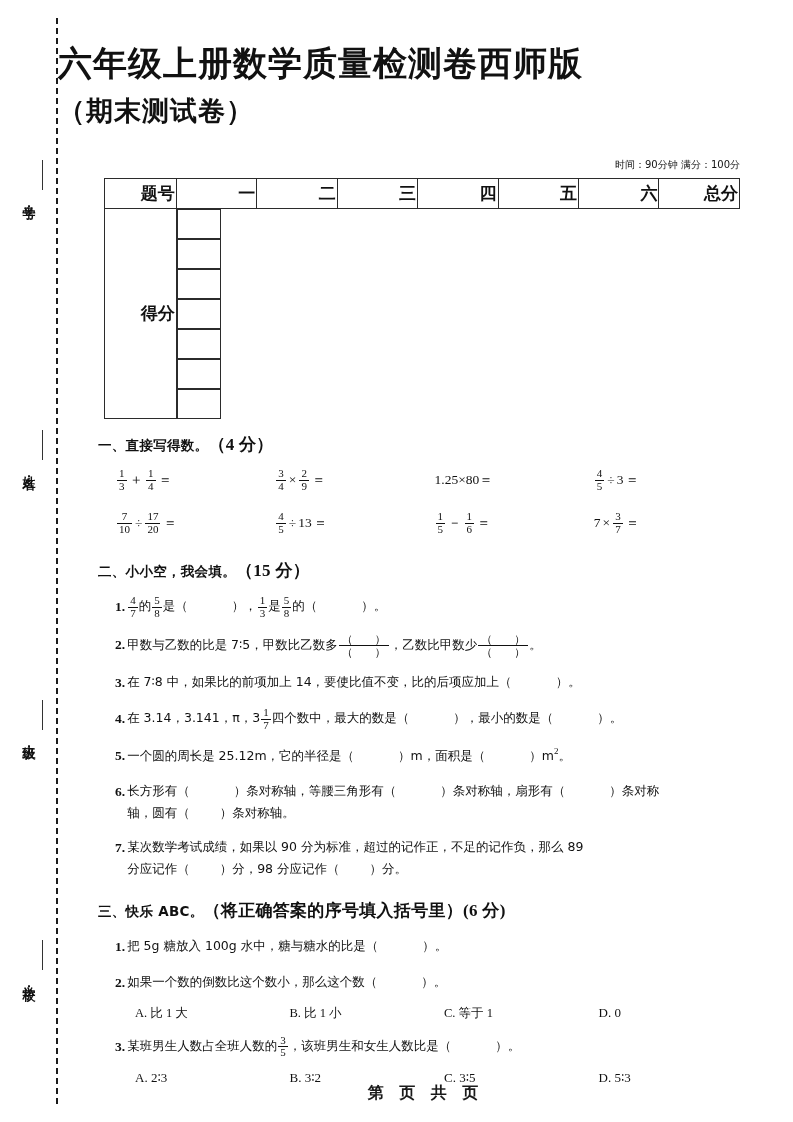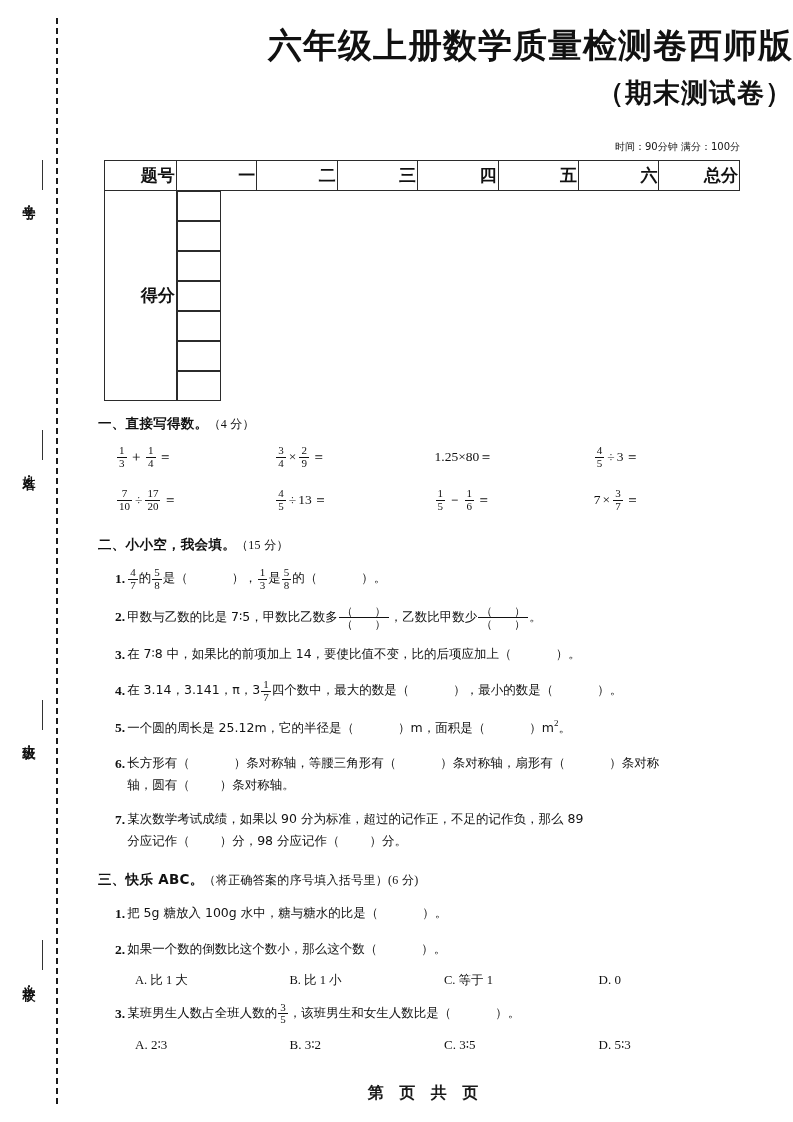--- a/index.html
+++ b/index.html
@@ -51,21 +51,21 @@
   }
 
   
   #page {
     position: absolute;
     left: 58px; top: 0;
     width: 735px; height: 1122px;
     padding: 0;
   }
 
-  #title-block { padding-top: 24px; text-align: right; }
+  #title-block { padding-top: 42px; text-align: left; }
   .title-main {
     font-family: "DejaVu Sans", sans-serif;
     font-weight: bold;
     font-size: 34px;
     letter-spacing: 1px;
     line-height: 1.25;
     margin: 0;
   }
   .title-sub {
     font-family: "DejaVu Sans", sans-serif;
@@ -106,22 +106,22 @@
 
   
   .section { margin-top: 14px; padding-left: 40px; padding-right: 40px; }
   .sec-head {
     font-family: "DejaVu Sans", sans-serif;
     font-weight: bold;
     font-size: 13.5px;
     letter-spacing: .3px;
   }
   .sec-head .pts {
-    font-weight: normal;
-    font-size: 12px;
+    font-weight: bold;
+    font-size: 17px;
     font-family: "Liberation Serif", serif;
   }
 
   .q-row {
     display: flex;
     align-items: flex-start;
     margin-top: 13px;
     padding-left: 17px;
     font-size: 13.5px;
     line-height: 1.6;

